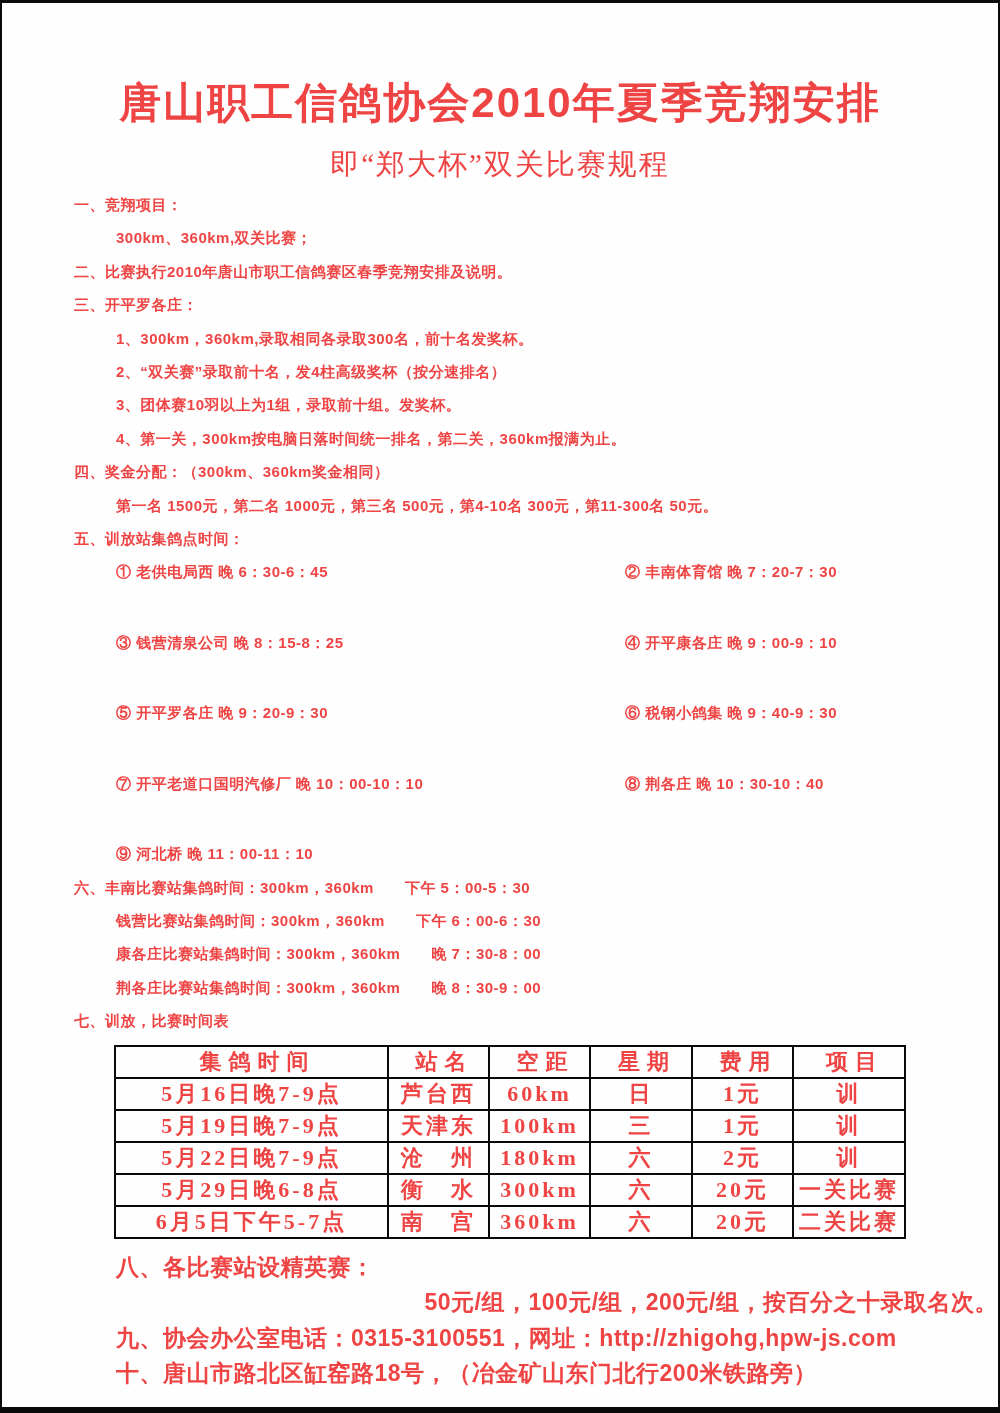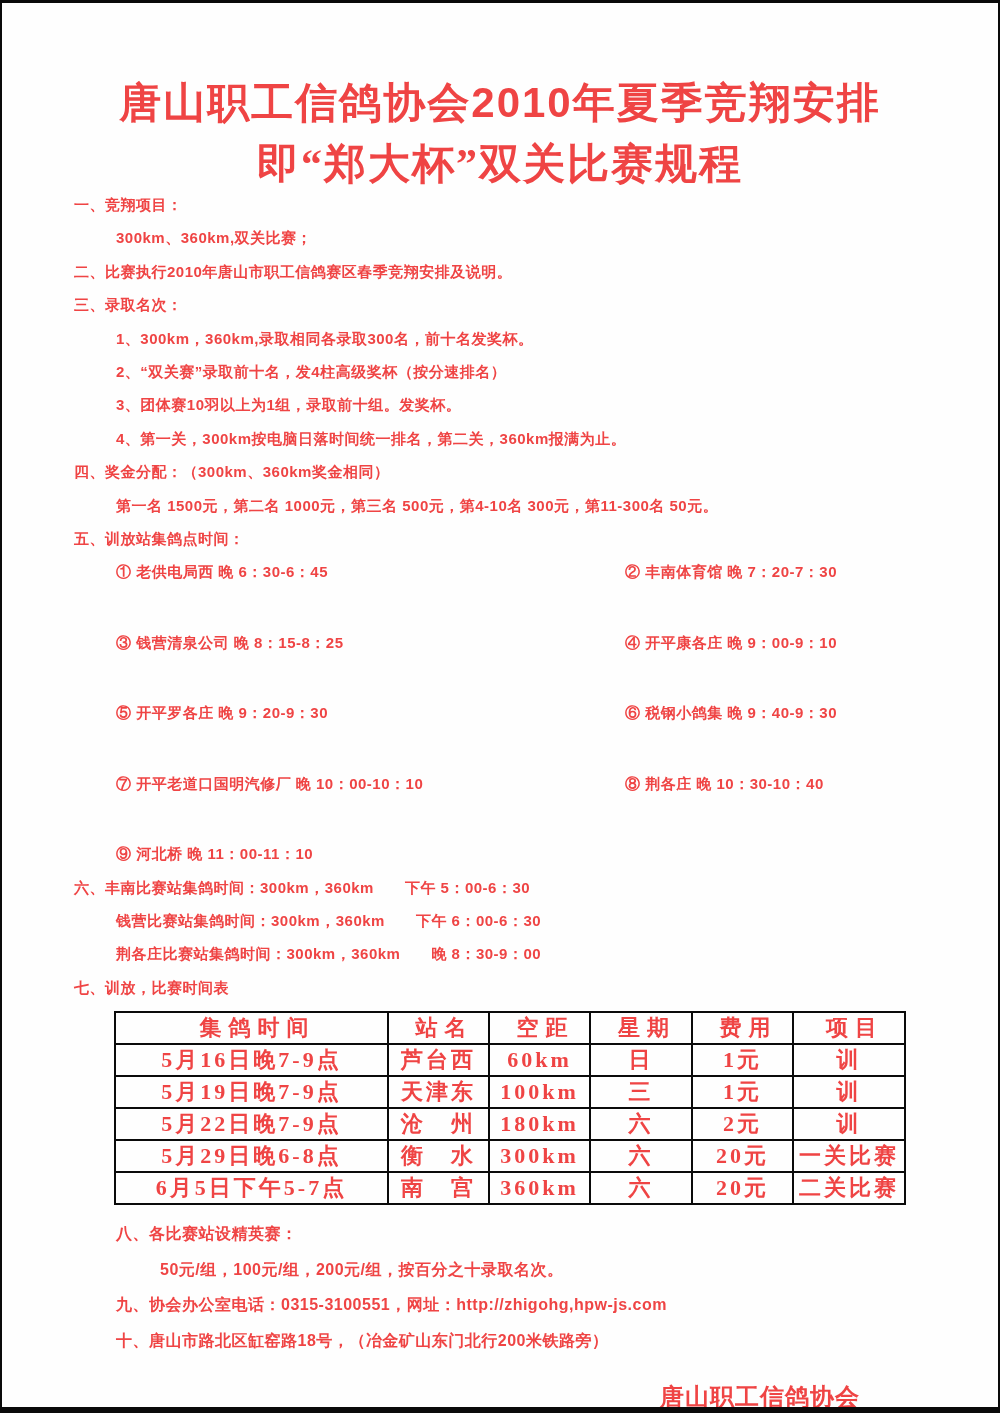--- a/index.html
+++ b/index.html
@@ -21,22 +21,22 @@
     font-size:42px;
     line-height:48px;
     font-weight:900;
     letter-spacing:2px;
     white-space:nowrap;
   }
   .subtitle {
     margin:16px 0 0 0;
     text-align:center;
     font-family:"Liberation Serif", serif;
-    font-weight:bold;
-    font-size:42px;
+    font-weight:normal;
+    font-size:29px;
     line-height:42px;
     letter-spacing:2px;
     white-space:nowrap;
   }
   .intro {
     margin:20px 68px 0 64px;
     font-size:25px;
     line-height:35px;
     letter-spacing:1.5px;
     text-indent:48px;
@@ -65,23 +65,23 @@
     vertical-align:middle;
     font-size:22px;
     font-weight:bold;
     padding:0;
     height:26px;
     overflow:hidden;
   }
   .timetable th { letter-spacing:7px;padding-left:12px; }
   .timetable td { letter-spacing:3px;font-family:Liberation Serif, serif; }
   .tail-lines { margin-top:11px; }
-  .tl { font-size:16px; line-height:35.5px; letter-spacing:0.5px; white-space:nowrap; }
+  .tl { font-size:23px; line-height:35.5px; letter-spacing:0.5px; white-space:nowrap; }
   .tl-main { margin-left:114px; }
-  .tl-sub  { margin-left:158px; }
+  .tl-sub  { margin-left:158px;text-align:right; }
   .footer {
     margin:20px 0 0 608px;
     width:300px;
     text-align:center;
     font-size:24px;
     line-height:38px;
     letter-spacing:1px;
   }
 </style>
 </head>
@@ -92,21 +92,21 @@
   <h1 class="title">唐山职工信鸽协会2010年夏季竞翔安排</h1>
   <h2 class="subtitle">即“郑大杯”双关比赛规程</h2>
 
   <div class="body-lines">
 
     <div class="bl main"><span class="num">一、</span><span>竞翔项目：</span></div>
     <div class="bl sub">300km、360km,双关比赛；</div>
 
     <div class="bl main"><span class="num">二、</span><span>比赛执行2010年唐山市职工信鸽赛区春季竞翔安排及说明。</span></div>
 
-    <div class="bl main"><span class="num">三、</span><span>录取名次：</span></div>
+    <div class="bl main"><span class="num">三、</span><span>开平罗各庄：</span></div>
     <div class="bl sub">1、300km，360km,录取相同各录取300名，前十名发奖杯。</div>
     <div class="bl sub">2、“双关赛”录取前十名，发4柱高级奖杯（按分速排名）</div>
     <div class="bl sub">3、团体赛10羽以上为1组，录取前十组。发奖杯。</div>
     <div class="bl sub">4、第一关，300km按电脑日落时间统一排名，第二关，360km报满为止。</div>
 
     <div class="bl main"><span class="num">四、</span><span>奖金分配：（300km、360km奖金相同）</span></div>
     <div class="bl sub">第一名 1500元，第二名 1000元，第三名 500元，第4-10名 300元，第11-300名 50元。</div>
 
     <div class="bl main"><span class="num">五、</span><span>训放站集鸽点时间：</span></div>
     <div class="s5grid">
@@ -114,22 +114,23 @@
       <div class="bl">② 丰南体育馆 晚 7：20-7：30</div>
       <div class="bl">③ 钱营清泉公司 晚 8：15-8：25</div>
       <div class="bl">④ 开平康各庄 晚 9：00-9：10</div>
       <div class="bl">⑤ 开平罗各庄 晚 9：20-9：30</div>
       <div class="bl">⑥ 税钢小鸽集 晚 9：40-9：30</div>
       <div class="bl">⑦ 开平老道口国明汽修厂 晚 10：00-10：10</div>
       <div class="bl">⑧ 荆各庄 晚 10：30-10：40</div>
       <div class="bl">⑨ 河北桥 晚 11：00-11：10</div>
     </div>
 
-    <div class="bl main"><span class="num">六、</span><span>丰南比赛站集鸽时间：300km，360km　　下午 5：00-6：30</span></div>
+    <div class="bl main"><span class="num">六、</span><span>丰南比赛站集鸽时间：300km，360km　　下午 5：00-5：30</span></div>
     <div class="bl sub">钱营比赛站集鸽时间：300km，360km　　下午 6：00-6：30</div>
+    <div class="bl sub">康各庄比赛站集鸽时间：300km，360km　　晚 7：30-8：00</div>
     <div class="bl sub">荆各庄比赛站集鸽时间：300km，360km　　晚 8：30-9：00</div>
 
     <div class="bl main"><span class="num">七、</span><span>训放，比赛时间表</span></div>
 
     <table class="timetable">
       <colgroup>
         <col style="width:273px">
           <col style="width:101px">
           <col style="width:101px">
         <col style="width:102px">

